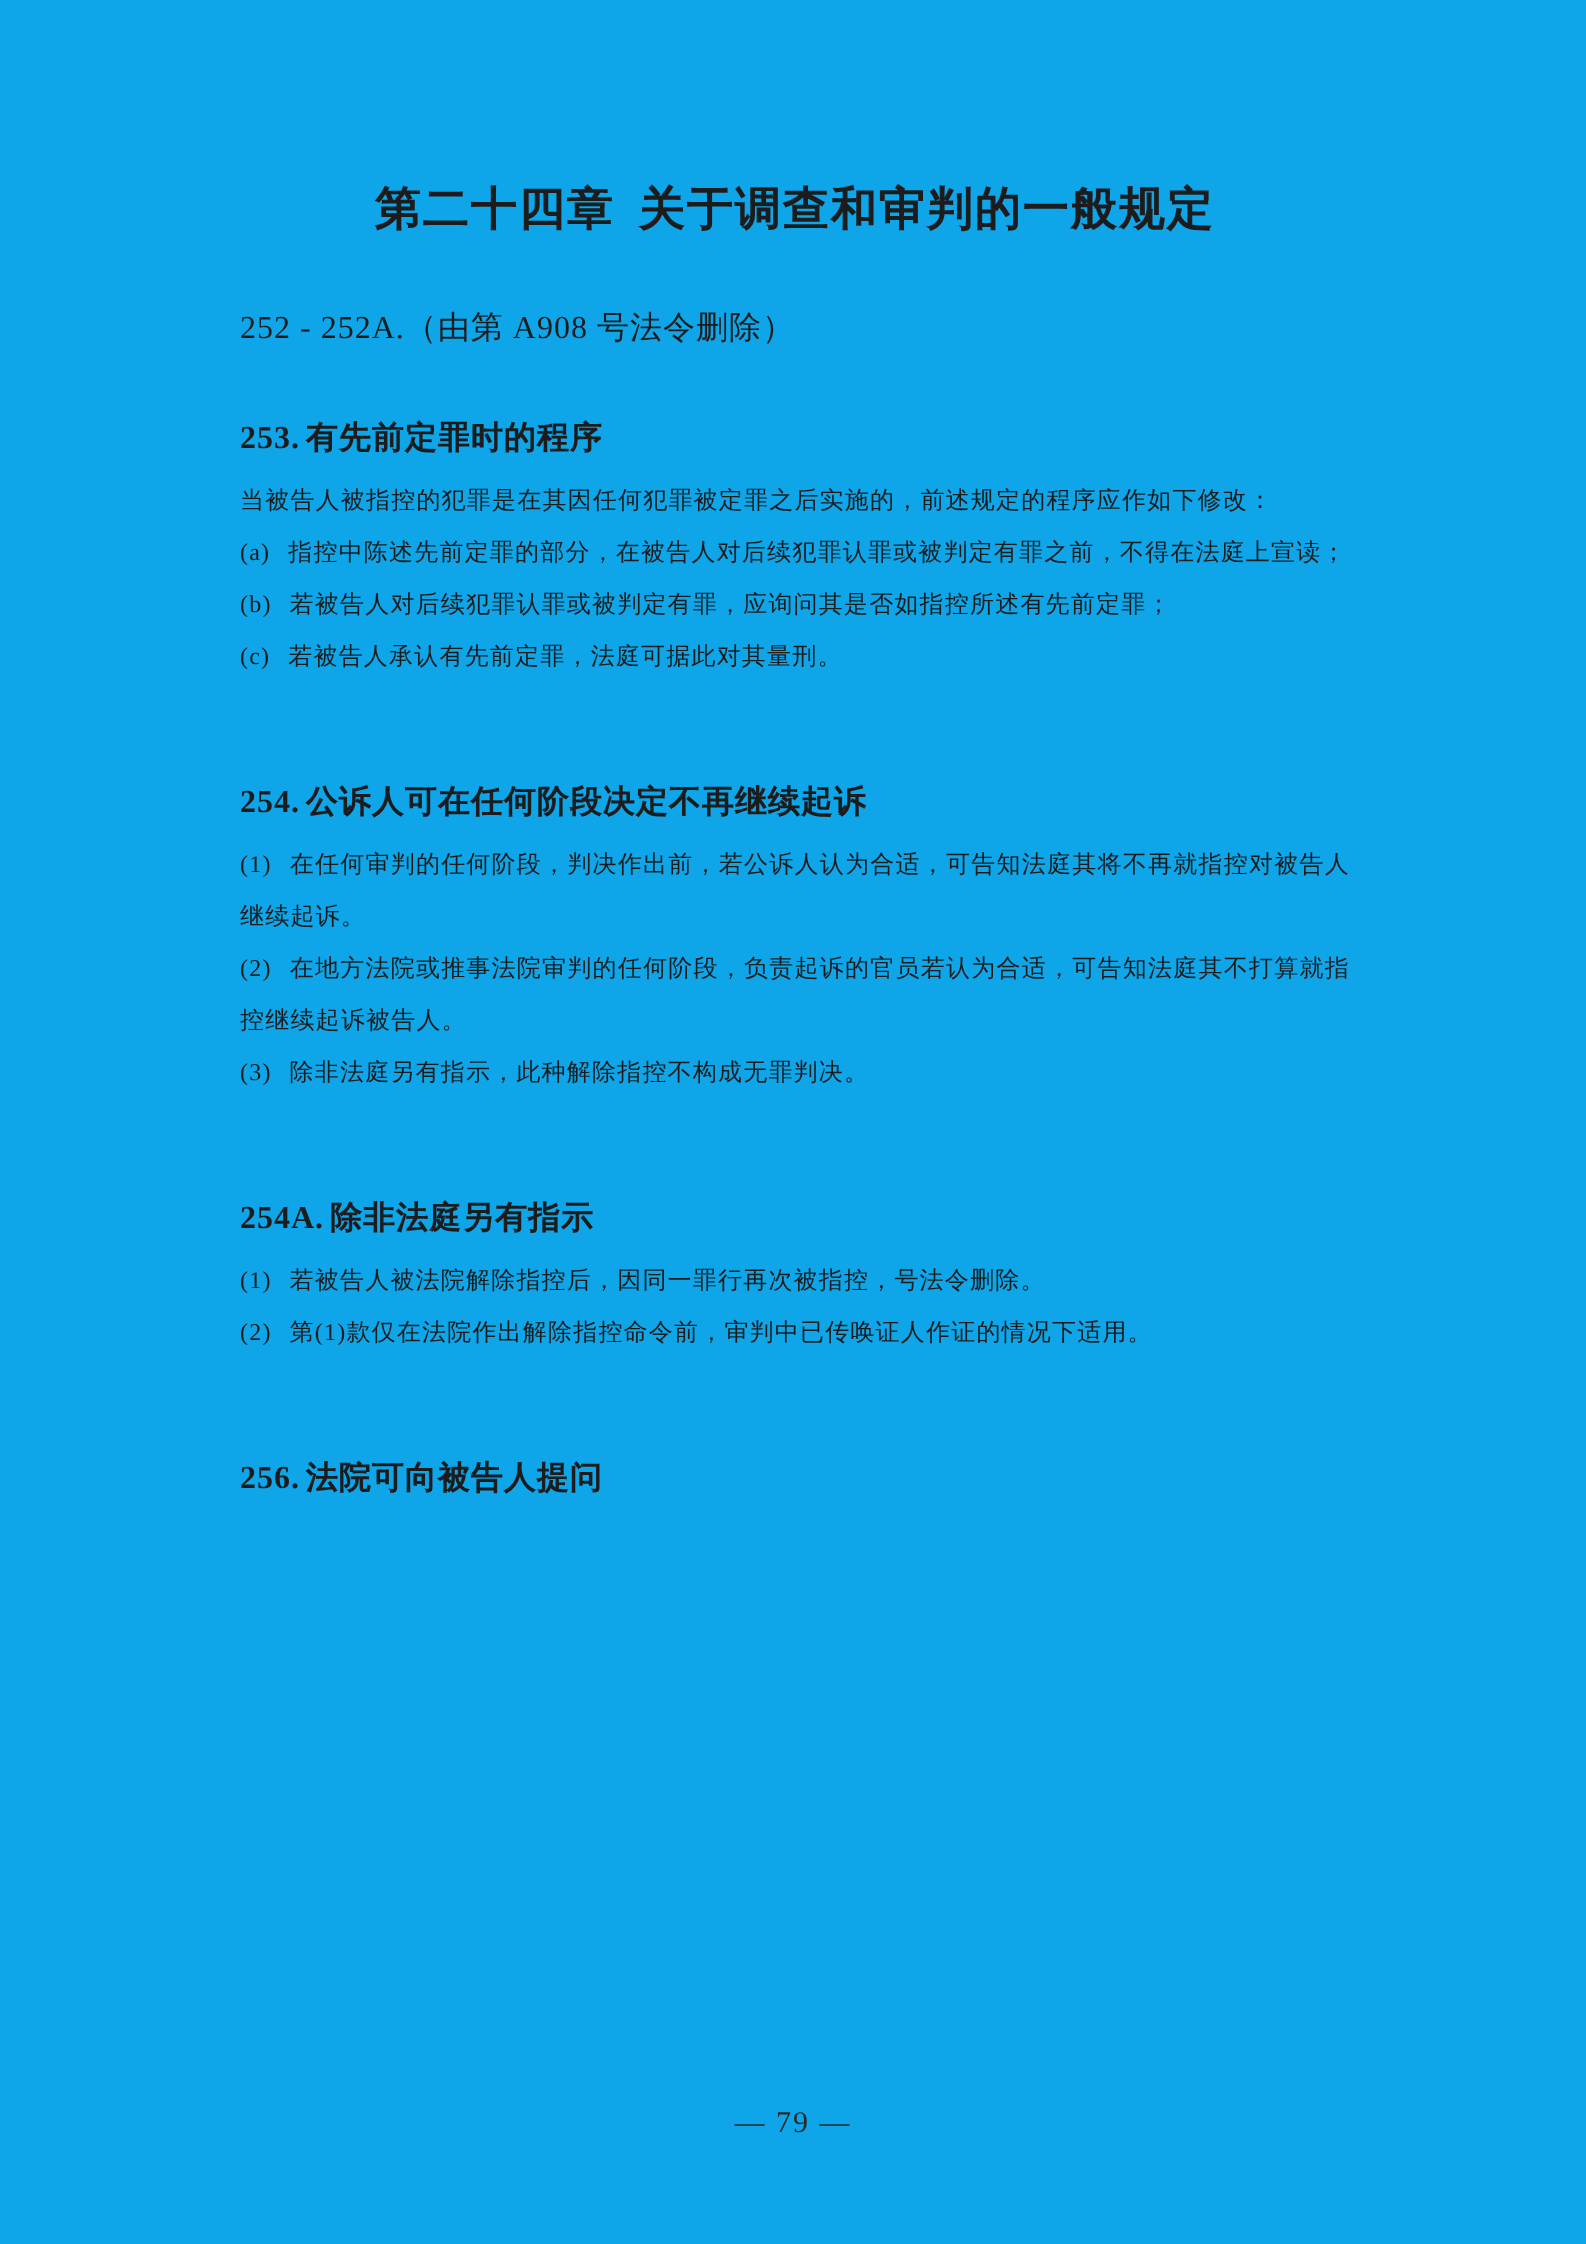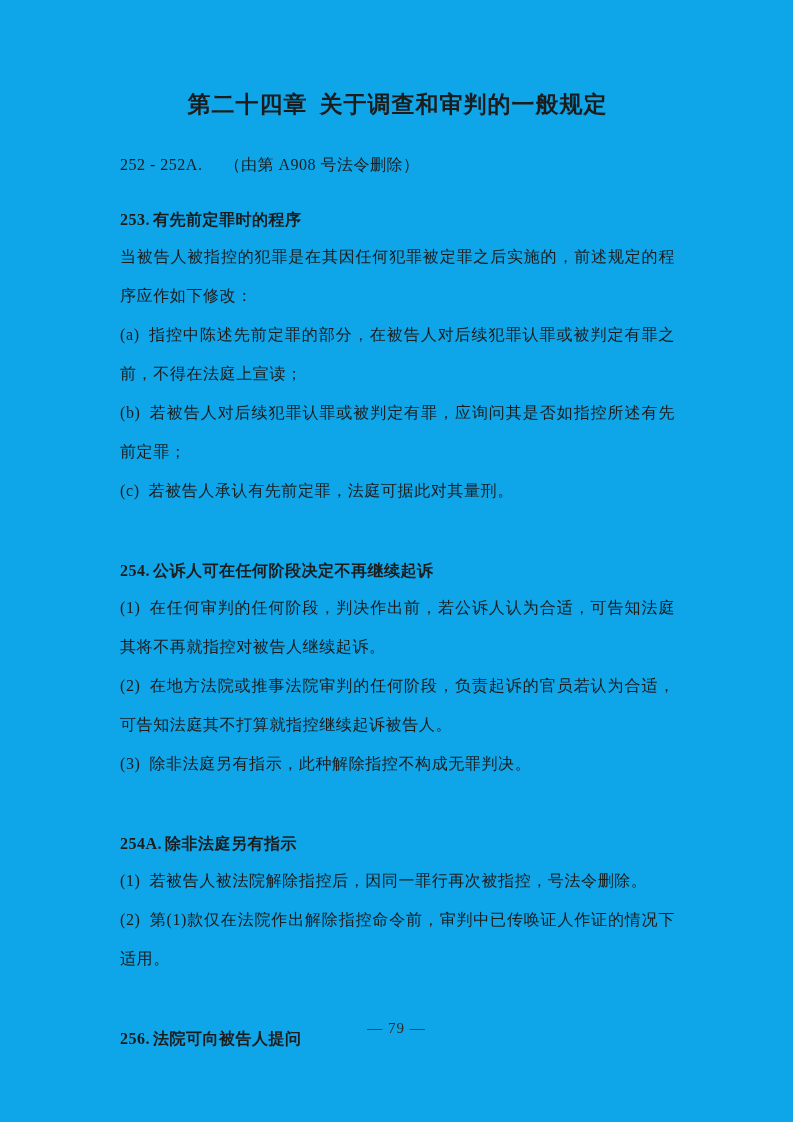--- a/index.html
+++ b/index.html
@@ -28,41 +28,41 @@
     margin-bottom: 28px;
     white-space: nowrap;
   }
   .doc-title .chapter-num { margin-right: 12px; }
   .deleted-line {
     font-size: 16px;
     line-height: 34px;
     margin-bottom: 18px;
     letter-spacing: 0.5px;
   }
-  .deleted-line .range { margin-right: 22px; }
+  .deleted-line .range { }
   .section { margin: 0; }
   .sec-heading {
     font-size: 16px;
     font-weight: bold;
     line-height: 34px;
     margin-top: 21px;
     letter-spacing: 0.5px;
   }
   .sec-heading .sec-num { margin-right: 3px; }
   .sec-heading.gap-lg { margin-top: 44px; }
   .para {
-    font-size: 16px;
-    line-height: 39px;
+    font-size: 12px;
+    line-height: 26px;
     text-align: justify;
     letter-spacing: 0.6px;
   }
   .para .item-label { margin-right: 9px; }
   .page-number {
     position: absolute;
-    top: 1020px;
+    top: 1054px;
     left: 0;
     width: 100%;
     text-align: center;
     font-size: 15px;
     letter-spacing: 1px;
     color: #2a2a2a;
   }
 </style>
 </head>
 <body>

